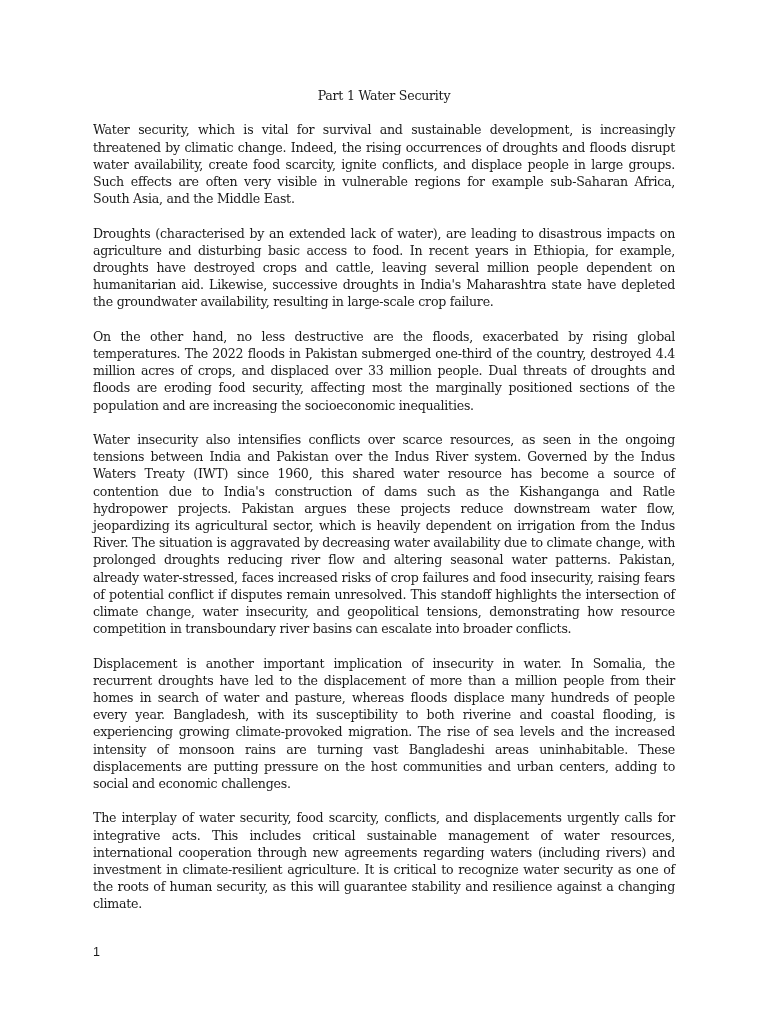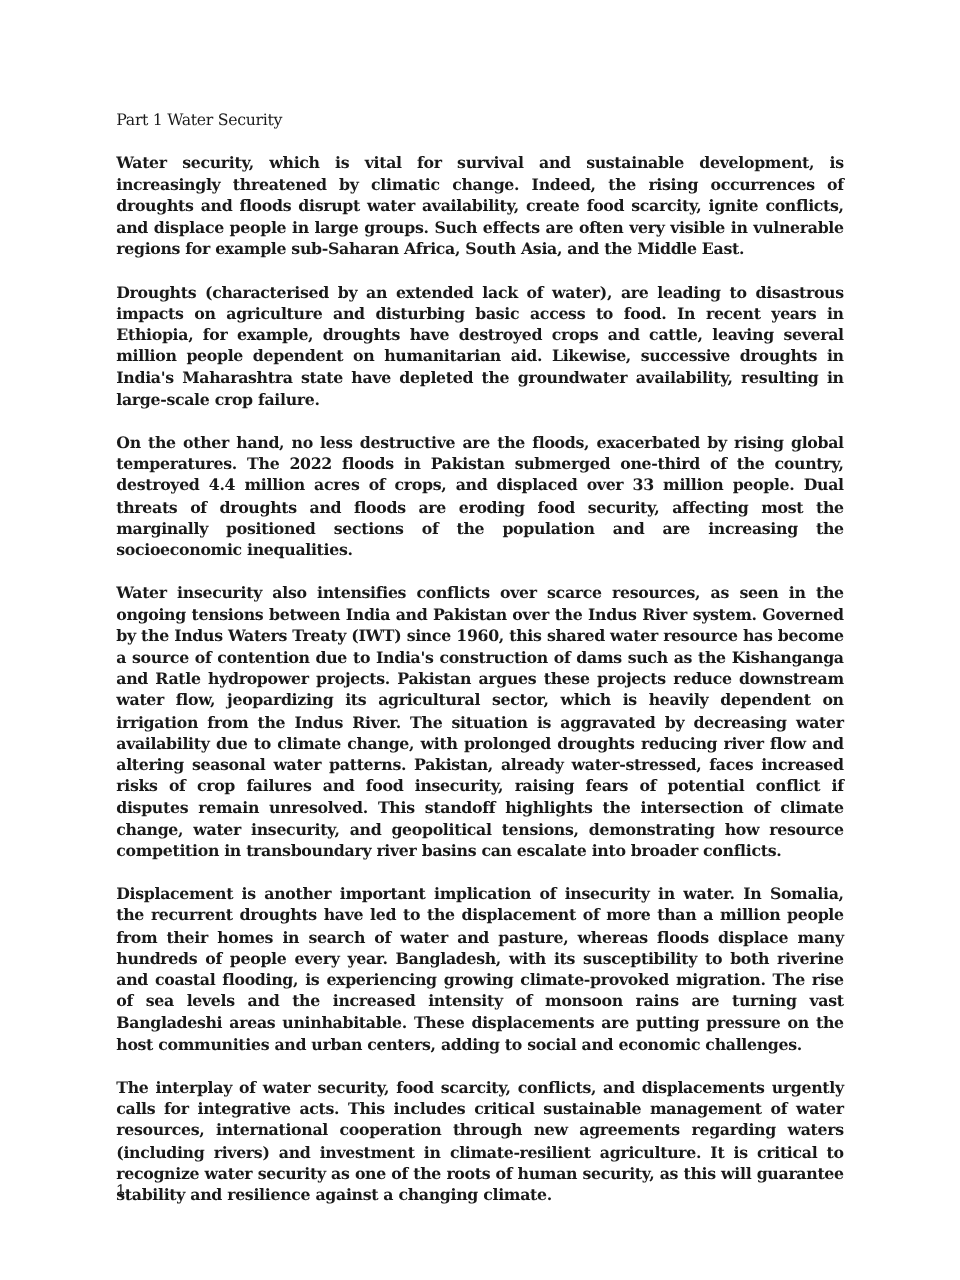--- a/index.html
+++ b/index.html
@@ -3,22 +3,22 @@
 <meta charset="utf-8">
 <style>
   html, body { margin: 0; padding: 0; background: #ffffff; }
   body { width: 768px; height: 1024px; position: relative; overflow: hidden; }
   .page {
     position: absolute; left: 93px; top: 87px; width: 582px;
     font-family: "DejaVu Serif", "Liberation Serif", serif;
     font-size: 12.6px; line-height: 17.2px; color: #1a1a1a;
     letter-spacing: -0.25px;
   }
-  .heading { margin: 0 0 17.2px 0; text-align: left; }
-  .para { margin: 0 0 17.2px 0; text-align: justify; hyphens: none; font-weight: bold; }
+  .heading { margin: 0 0 17.2px 0; text-align: center; }
+  .para { margin: 0 0 17.2px 0; text-align: justify; hyphens: none; }
   .page-number {
     position: absolute; left: 93px; top: 945px;
     font-family: "Liberation Sans", "DejaVu Sans", sans-serif;
     font-size: 12.5px; color: #1a1a1a;
   }
 </style>
 </head>
 <body>
 
 <div class="page">

